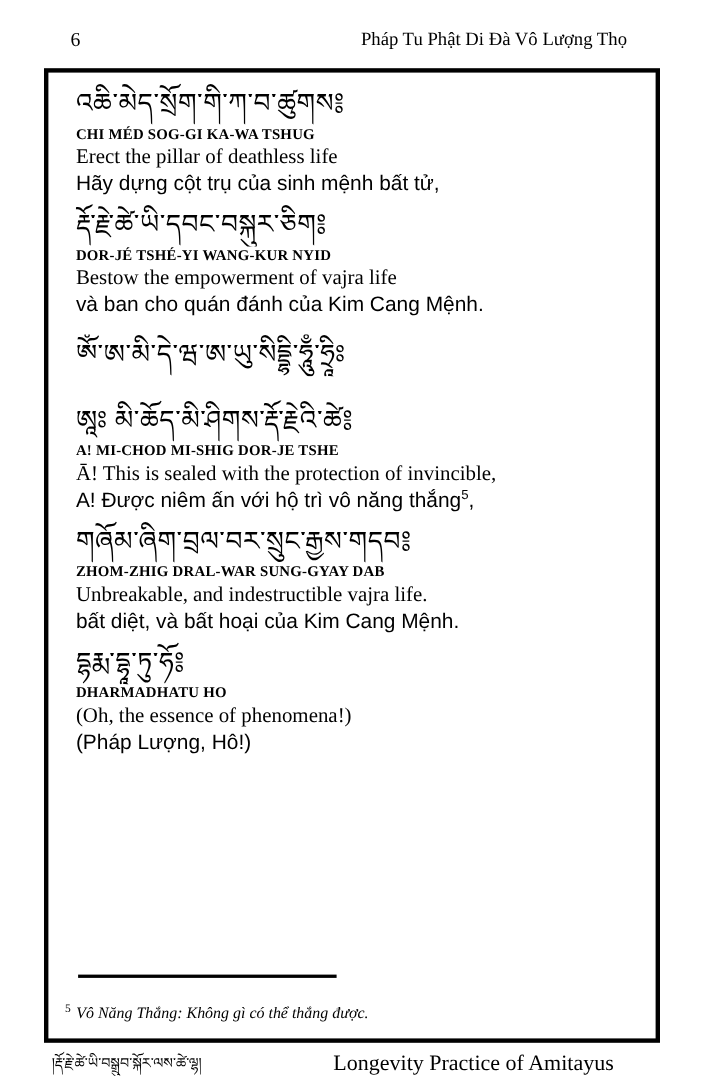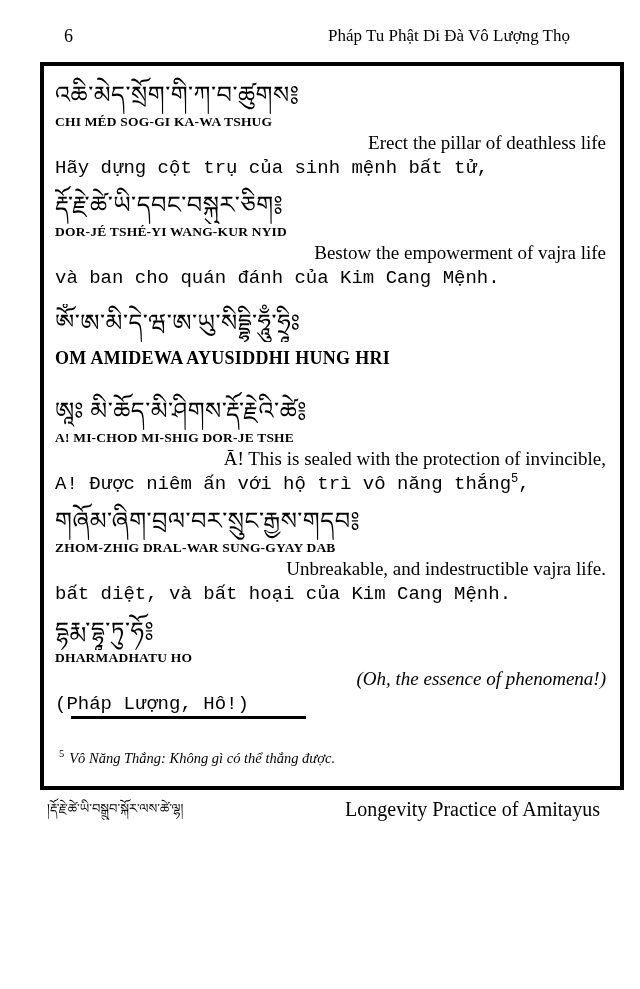--- a/index.html
+++ b/index.html
@@ -17,59 +17,59 @@
     display:flex; justify-content:space-between; align-items:flex-end;
     padding:24px 70px 0 64px;
     line-height:24px;
   }
   .page-number { font-size:18px; }
   .header-title { font-size:17px; }
 
   
   .content-box {
     position:relative;
-    margin:14px 16px 0 40px;
-    height:728px;
+    margin:14px 40px 0 40px;
+    height:886px;
     border:4px solid #000000;
-    padding:10px 14px 12px 11px;
+    padding:10px 14px 12px 25px;
   }
 
   .stanza { margin-bottom:6px; }
   .tibetan {
     font-size:24px; line-height:38px;
     letter-spacing:0.5px;
     white-space:nowrap; overflow:hidden;
   }
   .translit {
     font-size:13.5px; font-weight:bold; line-height:16px;
     letter-spacing:0.2px;
   }
-  .english { font-size:19px; line-height:22px; margin-top:2px;text-align:right; }
-  .italic { font-style:italic; }
+  .english { font-size:19px; line-height:22px; margin-top:2px; }
+  .italic { }
   .viet {
-    font-family:Liberation Mono, monospace;
+    font-family:Liberation Sans, sans-serif;
     font-size:19px; line-height:24px; margin-top:2px;
   }
   .viet sup.fn-ref {
     font-size:12px; line-height:0; vertical-align:super;
   }
   .stanza.mantra { margin-top:14px; margin-bottom:22px; }
   .stanza.mantra .translit { font-size:18px; line-height:24px; margin-top:4px; letter-spacing:0.3px; }
 
   
   .footnote-area { position:absolute; left:15px; bottom:14px; right:14px; }
   .footnote-rule { width:235px; height:3px; background:#000000; margin-left:12px; }
-  .footnote-text { margin-top:21px; font-size:14.5px; line-height:28px; }
+  .footnote-text { margin-top:21px; font-size:14.5px; line-height:16px; }
   .fn-marker { font-size:10.5px; vertical-align:super; font-style:normal; margin-right:5px; }
   .fn-body { font-style:italic; }
 
   
   .footer {
     display:flex; justify-content:space-between; align-items:flex-start;
-    padding:8px 40px 0 47px;
+    padding:8px 82px 0 47px;
     line-height:22px;
     gap:32px;
   }
   .footer-tibetan { font-size:13px; white-space:nowrap; overflow:hidden; max-width:250px; }
   .footer-title { font-size:20px; }
 </style>
 </head>
 <body>
 
 <div class="page">
@@ -90,21 +90,20 @@
 
     <section class="stanza">
       <div class="tibetan">རྡོ་རྗེ་ཚེ་ཡི་དབང་བསྐུར་ཅིག༔</div>
       <div class="translit">DOR-JÉ TSHÉ-YI WANG-KUR NYID</div>
       <div class="english">Bestow the empowerment of vajra life</div>
       <div class="viet">và ban cho quán đánh của Kim Cang Mệnh.</div>
     </section>
 
     <section class="stanza mantra">
       <div class="tibetan">ཨོཾ་ཨ་མི་དེ་ཝ་ཨ་ཡུ་སིདྡྷི་ཧཱུྃ་ཧྲཱིཿ</div>
-      <div class="translit">OM AMIDEWA AYUSIDDHI HUNG HRI</div>
     </section>
 
     <section class="stanza">
       <div class="tibetan">ཨཱཿ མི་ཆོད་མི་ཤིགས་རྡོ་རྗེའི་ཚེ༔</div>
       <div class="translit">A! MI-CHOD MI-SHIG DOR-JE TSHE</div>
       <div class="english">Ā! This is sealed with the protection of invincible,</div>
       <div class="viet"><span>A! Được niêm ấn với hộ trì vô năng thắng</span><sup class="fn-ref">5</sup><span>,</span></div>
     </section>
 
     <section class="stanza">

